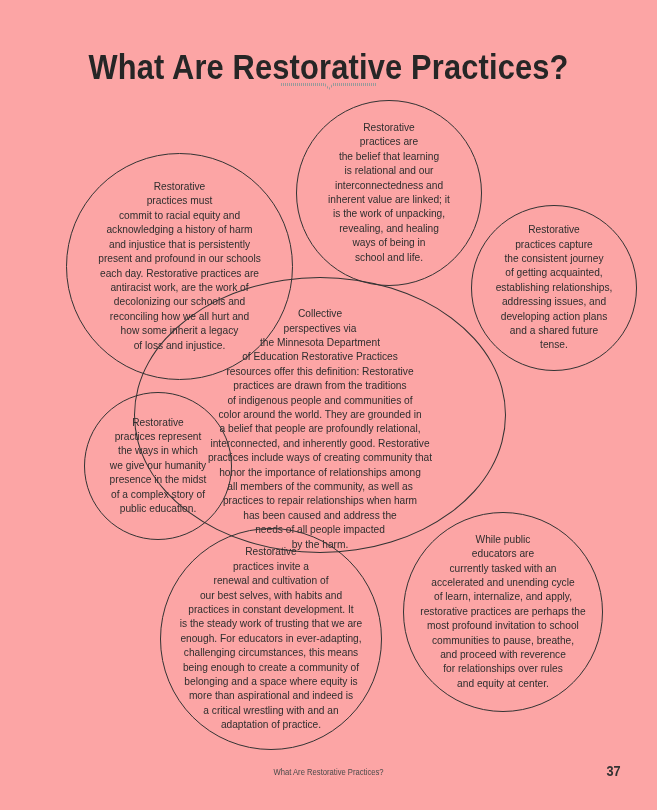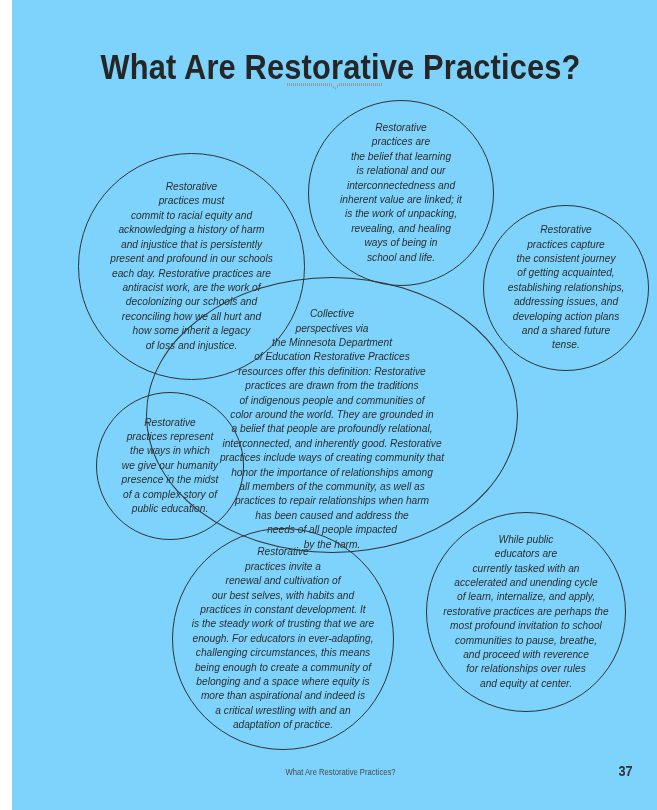--- a/index.html
+++ b/index.html
@@ -13,22 +13,21 @@
     position: relative;
     overflow: hidden;
     font-family: "Liberation Sans", sans-serif;
     color: #2b2b2b;
   }
 
   
   #page {
     position: absolute;
     inset: 0;
-    background: #7dd3fc;
-    margin-left: 12px;
+    background: #fca5a5;
   }
 
   
   #title {
     position: absolute;
     top: 24px;
     left: 0;
     width: 657px;
     text-align: center;
     font-family: "Liberation Sans Narrow", "Liberation Sans", sans-serif;
@@ -58,21 +57,20 @@
   }
   .bubble {
     position: absolute;
     border: 1.6px solid #333333;
     border-radius: 50%;
     box-sizing: border-box;
     background: transparent;
     display: flex;
     align-items: center;
     justify-content: center;
-    font-style: italic;
   }
   .bubble-text {
     text-align: center;
     font-size: 10.2px;
     line-height: 14.4px;
     color: #2e2e2e;
     padding: 0 6px;
     box-sizing: border-box;
     white-space: pre-line;
   }
@@ -90,21 +88,21 @@
   #b-center    { left: 134px; top: 277px; width: 372px; height: 276px;
                  border-radius: 50%; align-items: flex-end; }
   #b-center .bubble-text { width: 352px; }
 
   #b-left      { left: 84px;  top: 392px; width: 148px; height: 148px; }
   #b-left .bubble-text { width: 156px; }
 
   #b-bottomleft{ left: 160px; top: 528px; width: 222px; height: 222px; }
   #b-bottomleft .bubble-text { width: 226px; }
 
-  #b-bottomright{ left: 414px; top: 512px; width: 200px; height: 200px; }
+  #b-bottomright{ left: 403px; top: 512px; width: 200px; height: 200px; }
   #b-bottomright .bubble-text { width: 204px; }
 
   
   .bubble { z-index: 1; }
   .bubble-text { position: relative; z-index: 3; }
 
   
   #footer {
     position: absolute;
     left: 0;

